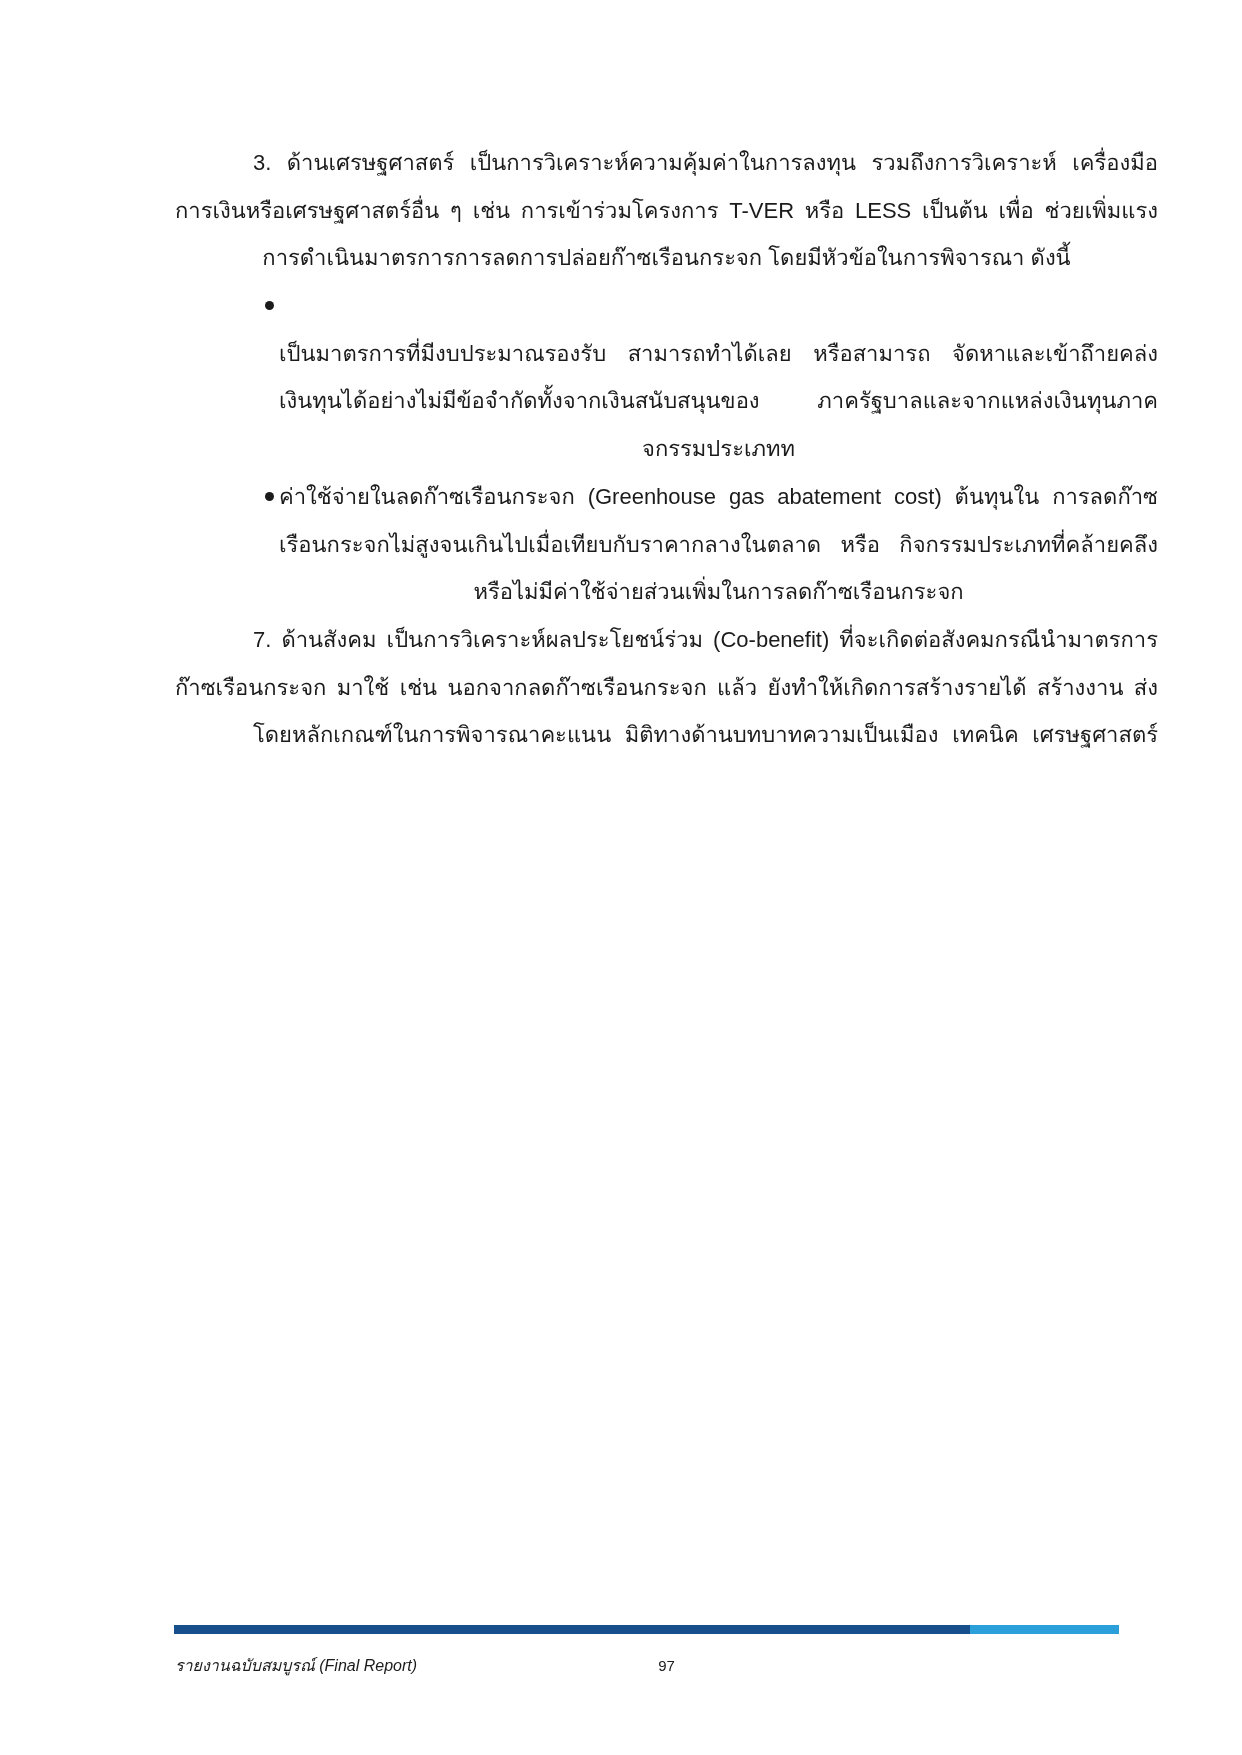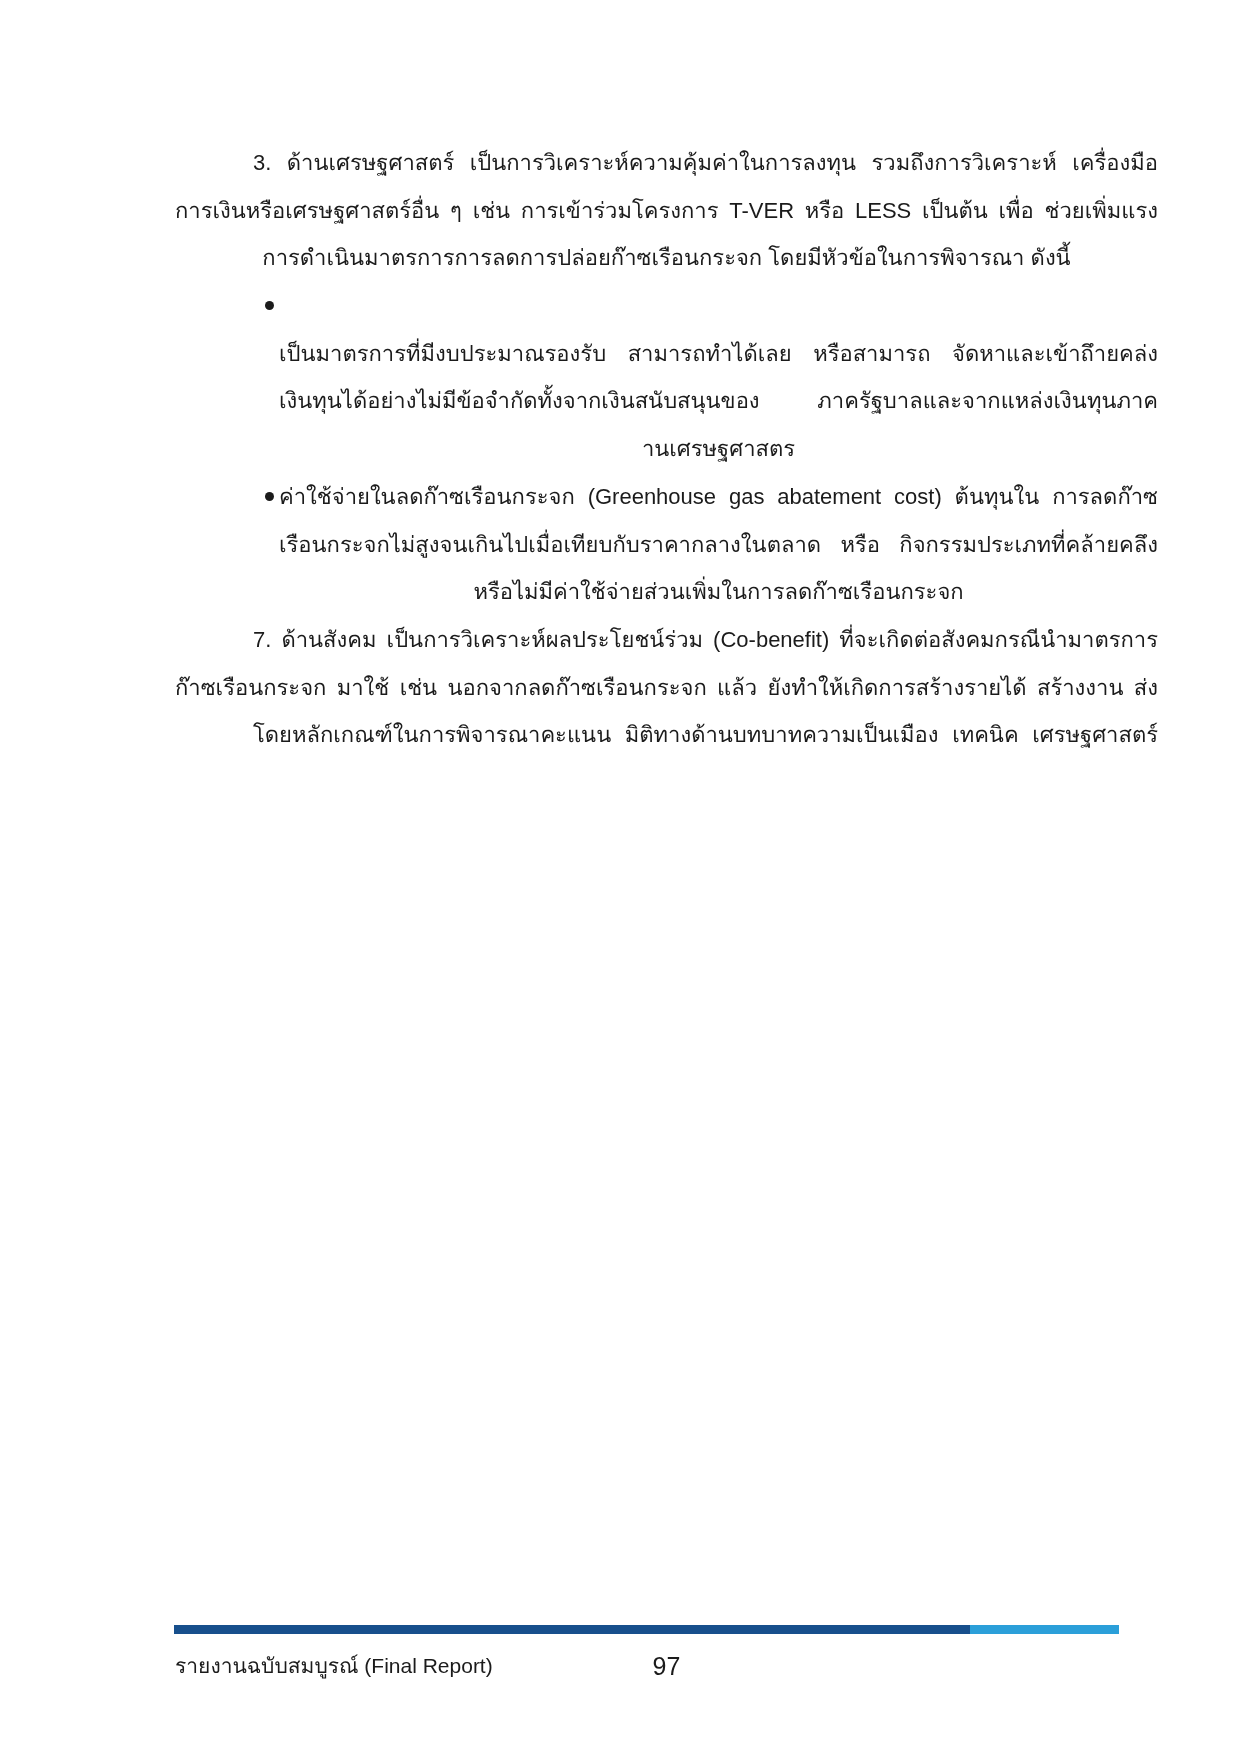--- a/index.html
+++ b/index.html
@@ -67,48 +67,49 @@
     height: 100%;
   }
   .divider-light {
     width: 149px;
     height: 100%;
   }
   .footer-label {
     position: absolute;
     left: 175px;
     top: 1650px;
-    font-size: 21px;
+    font-size: 16px;
+    font-style: italic;
     line-height: 32px;
     color: #1b1b1b;
   }
   .page-number {
     position: absolute;
     left: 175px;
     top: 1650px;
     width: 983px;
     text-align: center;
-    font-size: 25px;
+    font-size: 15px;
     line-height: 32px;
     color: #1b1b1b;
   }
 </style>
 </head>
 <body>
 
 <div class="sheet">
 
   <div class="content">
       <div class="line indent-first just"><span class="b">3. ด้านเศรษฐศาสตร์</span><span> เป็นการวิเคราะห์ความคุ้มค่าในการลงทุน รวมถึงการวิเคราะห์ เครื่องมือทาง</span></div>
       <div class="line indent-none just"><span>การเงินหรือเศรษฐศาสตร์อื่น ๆ เช่น การเข้าร่วมโครงการ T-VER หรือ LESS เป็นต้น เพื่อ ช่วยเพิ่มแรงจูงใจใน</span></div>
       <div class="line indent-none"><span>การดำเนินมาตรการการลดการปล่อยก๊าซเรือนกระจก โดยมีหัวข้อในการพิจารณา ดังนี้</span></div>
       <div class="line indent-bullet just"><span class="bullet"></span></div>
       <div class="line indent-bullet-cont just"><span>เป็นมาตรการที่มีงบประมาณรองรับ สามารถทำได้เลย หรือสามารถ จัดหาและเข้าถึายคล่ง</span></div>
       <div class="line indent-bullet-cont just"><span>เงินทุนได้อย่างไม่มีข้อจำกัดทั้งจากเงินสนับสนุนของ ภาครัฐบาลและจากแหล่งเงินทุนภาคเอกชน</span></div>
-      <div class="line indent-bullet-cont"><span>านเศรษฐศาสตร</span></div>
+      <div class="line indent-bullet-cont"><span>จกรรมประเภทท</span></div>
       <div class="line indent-bullet just"><span class="bullet"></span><span>ค่าใช้จ่ายในลดก๊าซเรือนกระจก (Greenhouse gas abatement cost) ต้นทุนใน การลดก๊าซ</span></div>
       <div class="line indent-bullet-cont just"><span>เรือนกระจกไม่สูงจนเกินไปเมื่อเทียบกับราคากลางในตลาด หรือ กิจกรรมประเภทที่คล้ายคลึงกัน</span></div>
       <div class="line indent-bullet-cont"><span>หรือไม่มีค่าใช้จ่ายส่วนเพิ่มในการลดก๊าซเรือนกระจก</span></div>
       <div class="line indent-first just"><span class="b">7. ด้านสังคม</span><span> เป็นการวิเคราะห์ผลประโยชน์ร่วม (Co-benefit) ที่จะเกิดต่อสังคมกรณีนำมาตรการลด</span></div>
       <div class="line indent-none just"><span>ก๊าซเรือนกระจก มาใช้ เช่น นอกจากลดก๊าซเรือนกระจก แล้ว ยังทำให้เกิดการสร้างรายได้ สร้างงาน ส่งเสริม</span></div>
       <div class="line indent-first just"><span>โดยหลักเกณฑ์ในการพิจารณาคะแนน มิติทางด้านบทบาทความเป็นเมือง เทคนิค เศรษฐศาสตร์ และ</span></div>
     </div>
 
   <div class="divider">
     <span class="divider-dark" style="background: rgb(23, 79, 140);"></span>

